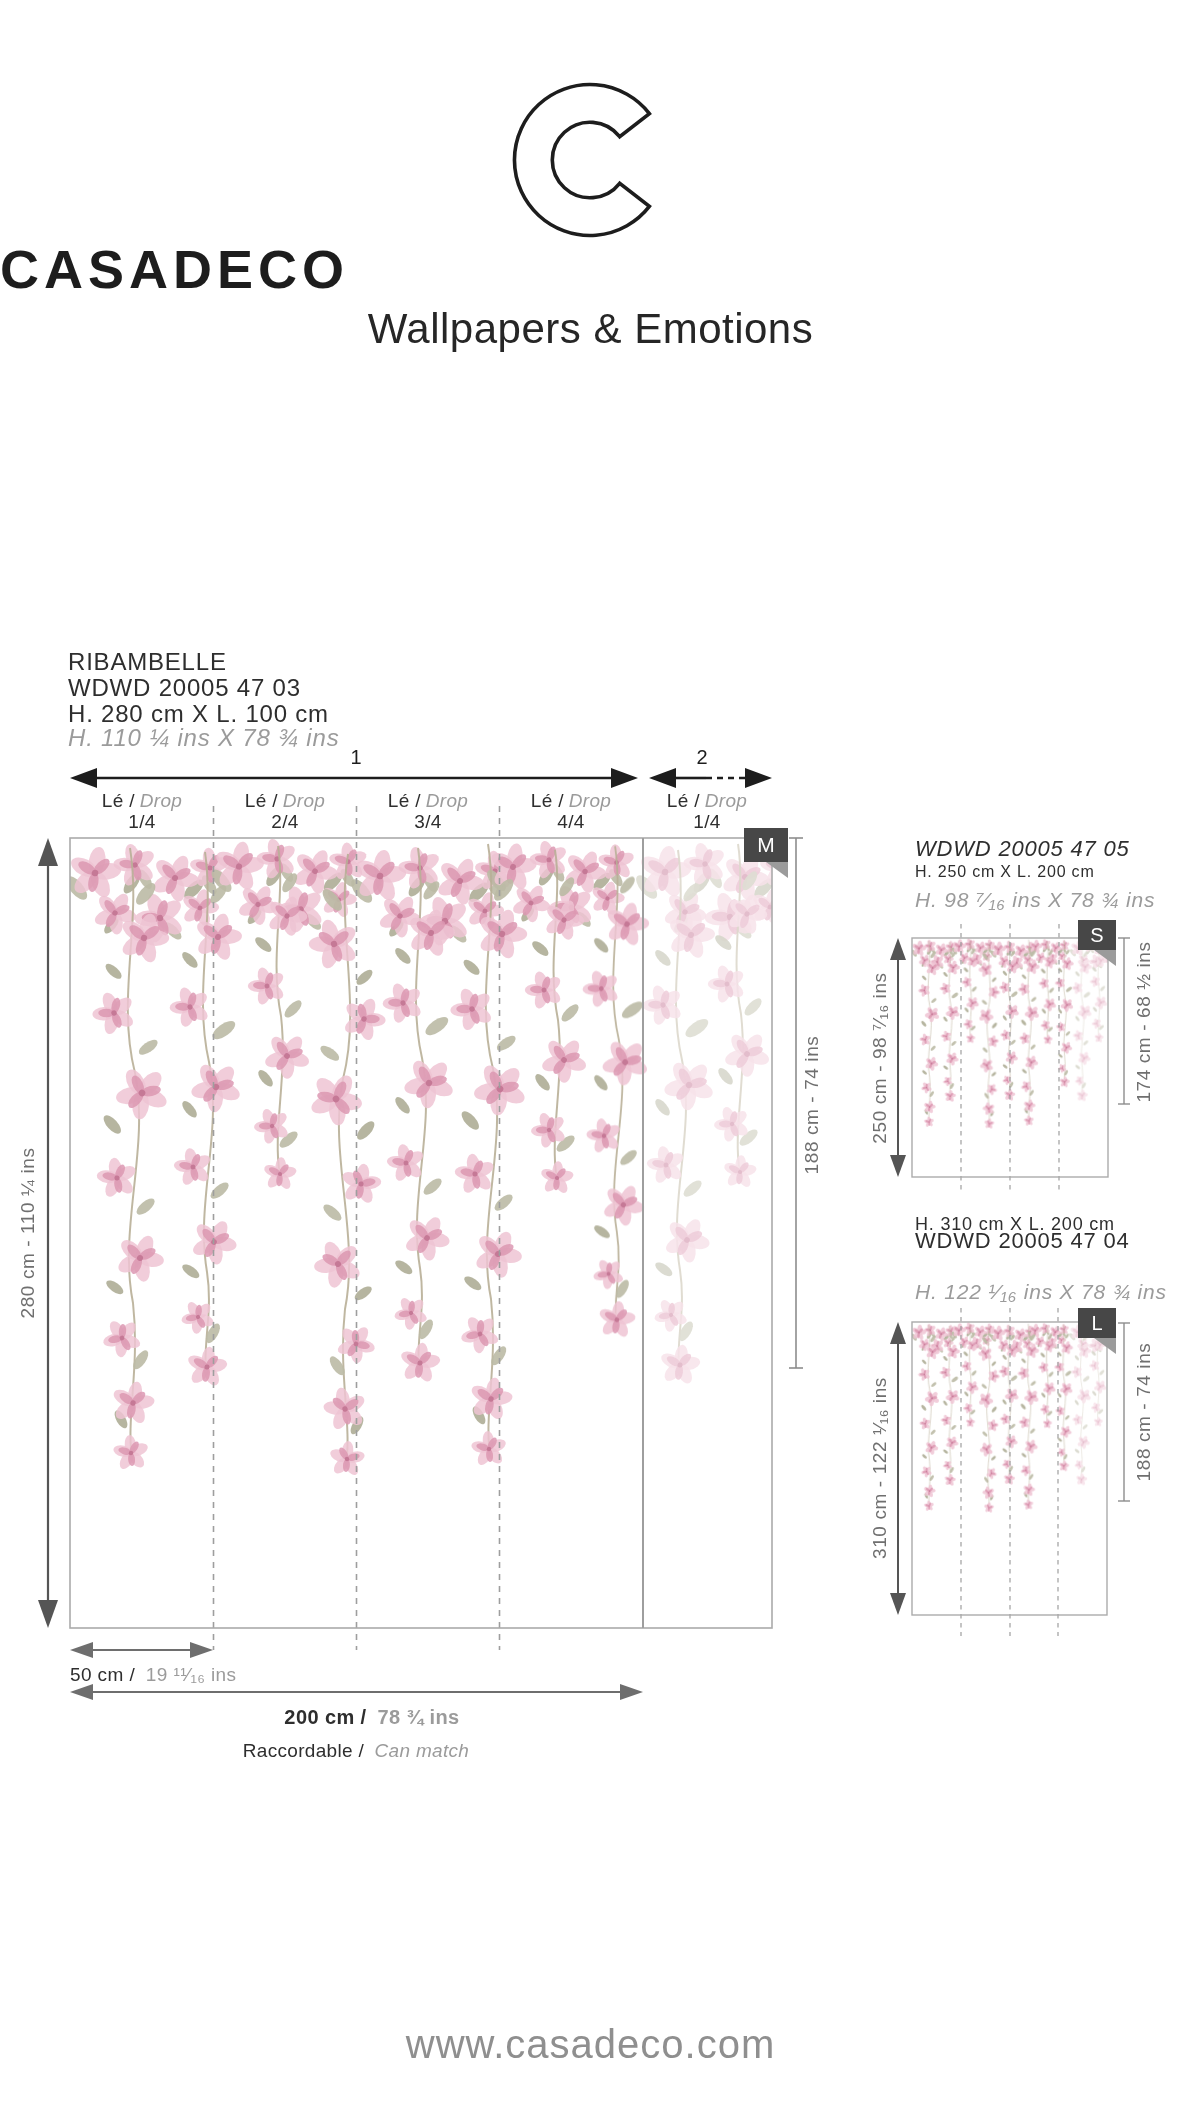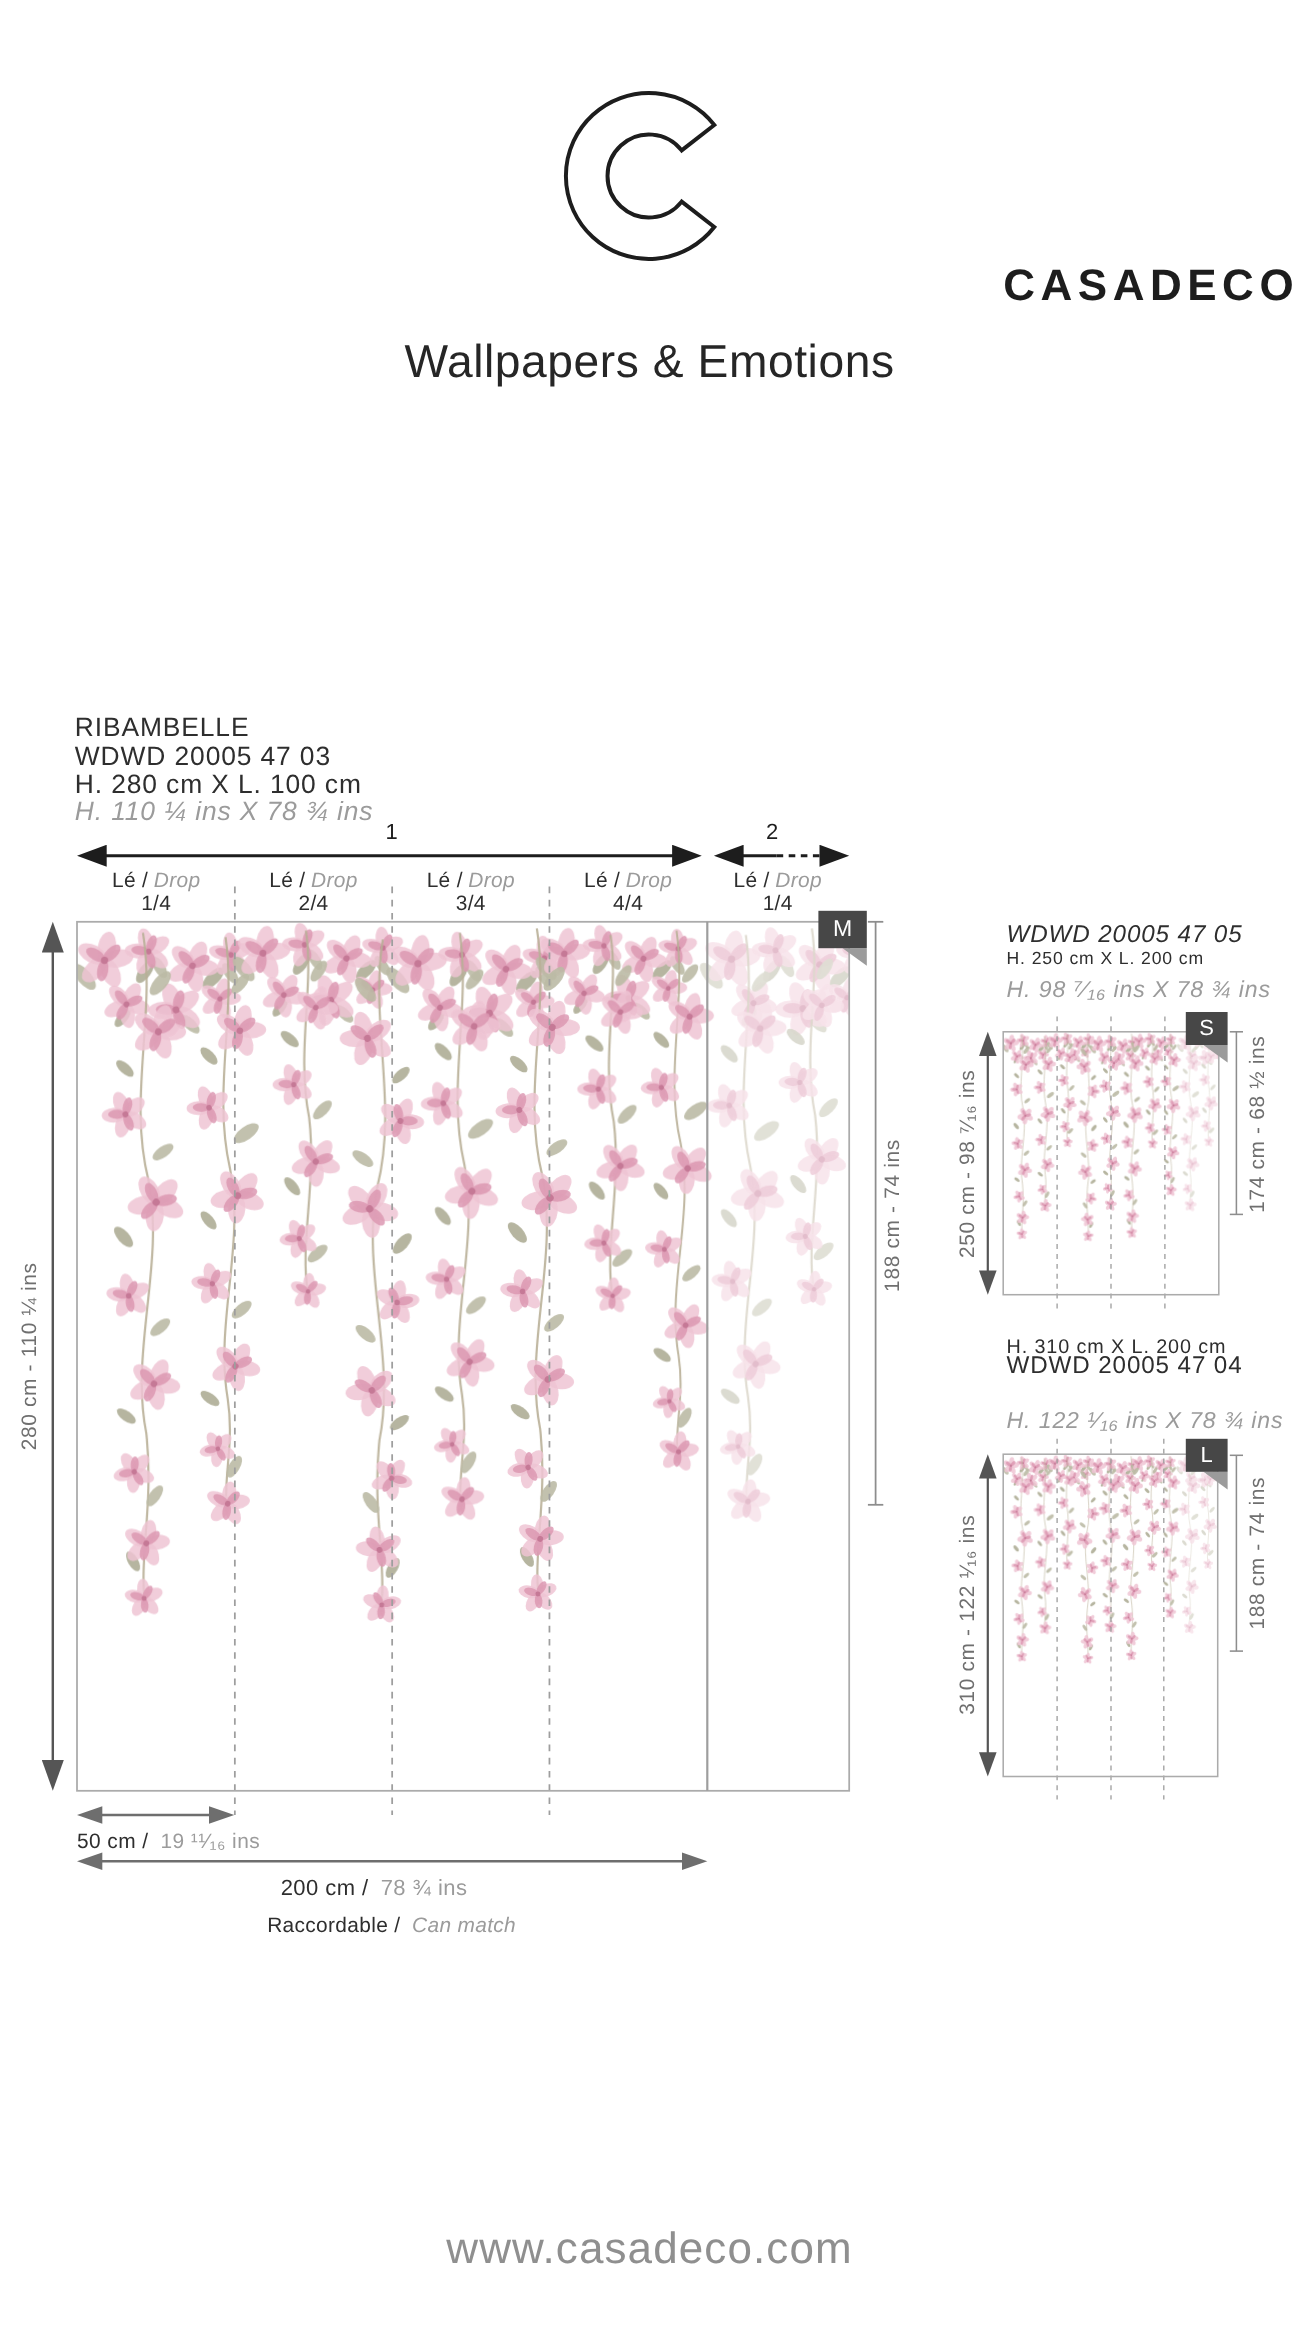--- a/index.html
+++ b/index.html
@@ -8,21 +8,21 @@
   .abs{position:absolute;}
   .nw{white-space:nowrap;}
   .t-dark{color:#2e2e2e;}
   .t-gray{color:#9b9b9b;}
   .it{font-style:italic;}
   .gap{margin-left:7px;}
   .gap-s{margin-left:5px;}
 
   
   .logo-c{left:508px;top:78px;width:164px;height:164px;}
-  .brandname{left:0;top:238px;width:100%;text-align:right;font-size:40px;font-weight:700;
+  .brandname{left:0;top:238px;width:100%;text-align:left;font-size:54px;font-weight:700;
              letter-spacing:5px;color:#1d1d1d;}
   .tagline{left:0;top:305px;width:100%;text-align:center;font-size:42px;color:#262626;letter-spacing:0.5px;}
 
   
   .category{left:68px;top:572px;font-size:27px;letter-spacing:0.4px;}
   .prodline{left:68px;font-size:24px;letter-spacing:0.8px;}
   .p1{top:648px;} .p2{top:674px;} .p3{top:700px;} .p4{top:724px;}
 
   
   .secnum{font-size:20px;color:#1d1d1d;transform:translateX(-50%);}
@@ -38,21 +38,21 @@
           font-size:19px;color:#6f6f6f;letter-spacing:0.6px;}
   .vl-main{left:28px;top:1233px;}
   .vl-motif{left:812px;top:1105px;}
   .vl-s-h{left:880px;top:1058px;}
   .vl-s-m{left:1144px;top:1022px;}
   .vl-l-h{left:880px;top:1468px;}
   .vl-l-m{left:1144px;top:1412px;}
 
   
   .lbl50{left:70px;top:1664px;font-size:19px;letter-spacing:0.4px;}
-  .lbl200{left:340px;top:1706px;transform:translateX(-50%);font-size:20px;letter-spacing:0.4px;}
+  .lbl200{left:372px;top:1706px;transform:translateX(-50%);font-size:20px;letter-spacing:0.4px;font-weight:bold;}
   .lblracc{left:356px;top:1740px;transform:translateX(-50%);font-size:19px;letter-spacing:0.3px;}
 
   
   .vline{left:915px;letter-spacing:0.8px;}
   .v0ref{top:836px;font-size:22px;font-style:italic;} .v0cm{top:863px;font-size:16px;} .v0ins{top:888px;font-size:21px;}
   .v1ref{top:1228px;font-size:22px;} .v1cm{top:1214px;font-size:18px;} .v1ins{top:1280px;font-size:21px;}
 
   
   .badge{background:#474747;color:#fff;display:flex;align-items:center;justify-content:center;
          font-size:21px;z-index:3;}

